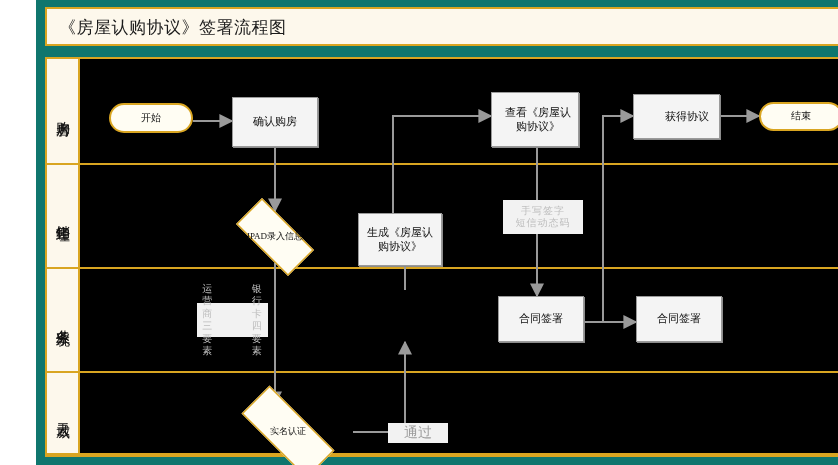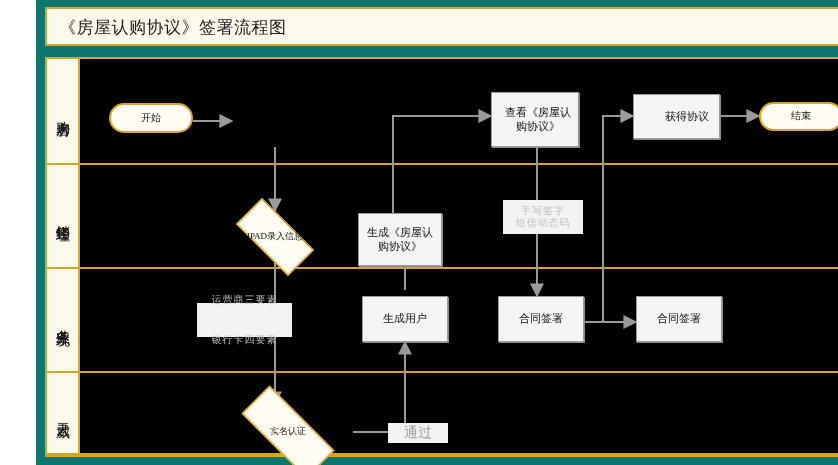--- a/index.html
+++ b/index.html
@@ -240,20 +240,23 @@
         <path d="M 556 263 L 556 57 L 586 57"></path>
 
         <path d="M 673 57 L 712 57"></path>
       </g>
     </svg>
 
     <div class="node terminator" style="left:62px; top:44px; width:84px; height:30px;">
       <span>开始</span>
     </div>
 
+    <div class="node process" style="left:185px; top:38px; width:86px; height:50px;">
+      <span>确认购房</span>
+    </div>
 
     <div class="node process" style="left:444px; top:33px; width:88px; height:55px;padding-left:9px;">
       <span>查看《房屋认购协议》</span>
     </div>
 
     <div class="node process" style="left:586px; top:35px; width:87px; height:45px;padding-left:24px;">
       <span>获得协议</span>
     </div>
 
     <div class="node terminator" style="left:712px; top:43px; width:84px; height:29px;">
@@ -267,28 +270,25 @@
 
     <div class="node process" style="left:311px; top:154px; width:84px; height:53px;">
       <span>生成《房屋认购协议》</span>
     </div>
 
     <div class="node annotation" style="left:456px; top:141px; width:80px; height:34px; flex-direction:column;">
       <span>手写签字</span>
       <span>短信动态码</span>
     </div>
 
-    <div class="node annotation" style="left:150px; top:244px; width:95px; height:34px; flex-direction:column;gap:28px;">
+    <div class="node annotation" style="left:150px; top:244px; width:71px; height:34px; flex-direction:row;gap:28px;">
       <span>运营商三要素</span>
       <span>银行卡四要素</span>
     </div>
 
-    <div class="node process" style="left:315px; top:237px; width:86px; height:46px;">
-      <span>生成用户</span>
-    </div>
 
     <div class="node process" style="left:451px; top:237px; width:86px; height:46px;">
       <span>合同签署</span>
     </div>
 
     <div class="node process" style="left:589px; top:237px; width:86px; height:46px;">
       <span>合同签署</span>
     </div>
 
     <div class="node decision" style="left:176px; top:345px; width:130px; height:56px;">

